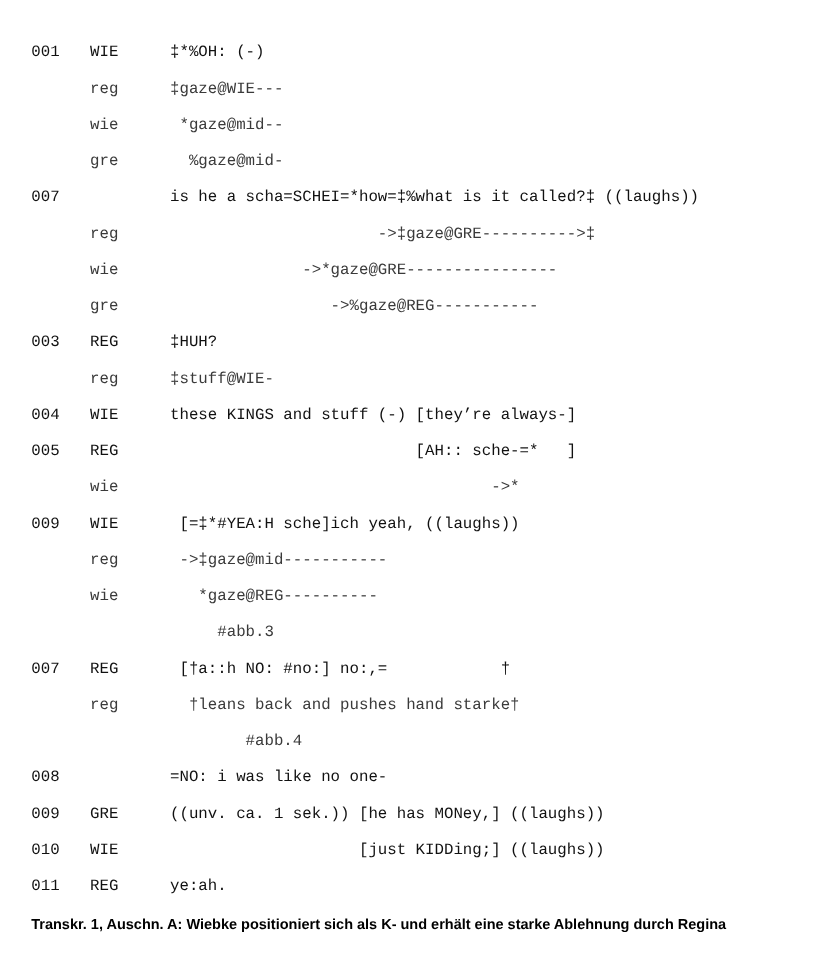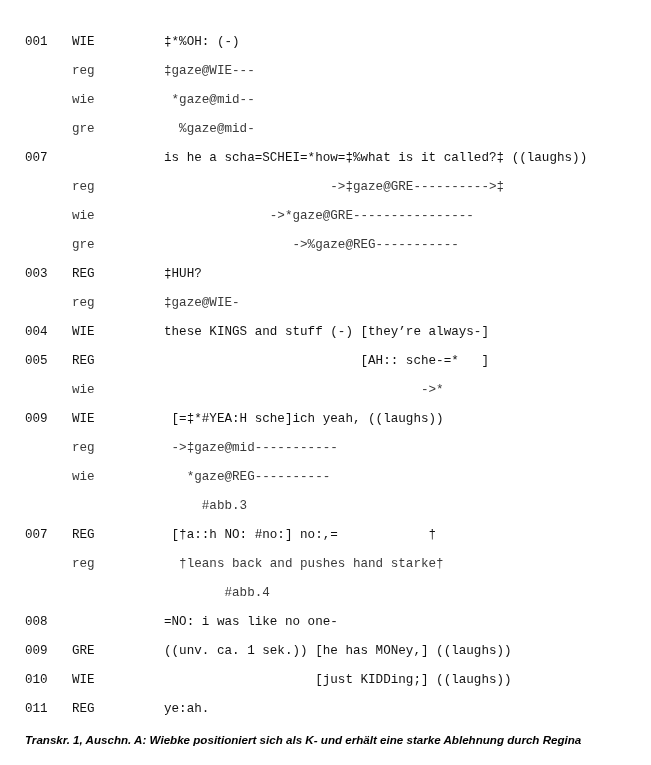--- a/index.html
+++ b/index.html
@@ -41,53 +41,51 @@
   .col-spk {
     width: 64px;
     box-sizing: border-box;
     flex: 0 0 64px;
     color: #111;
   }
   .col-txt {
     flex: 1 1 auto;
     color: #111;
     white-space: pre;
-    margin-left: 28px;
   }
   .annot .col-spk,
   .annot .col-txt {
     color: #3a3a3a;
   }
   .caption {
     position: absolute;
     left: 25px;
     right: 16px;
     top: 732px;
     font-family: "Liberation Sans", sans-serif;
-    font-style: italic;
     font-weight: bold;
     font-size: 11.6px;
     line-height: 15px;
     color: #000;
   }
 </style>
 </head>
 <body>
 
 <div id="transcript">
     <div class="line"><div class="col-num">001</div><div class="col-spk">WIE</div><div class="col-txt">‡*%OH: (-)</div></div>
     <div class="line annot"><div class="col-num"></div><div class="col-spk">reg</div><div class="col-txt">‡gaze@WIE---</div></div>
     <div class="line annot"><div class="col-num"></div><div class="col-spk">wie</div><div class="col-txt"> *gaze@mid--</div></div>
     <div class="line annot"><div class="col-num"></div><div class="col-spk">gre</div><div class="col-txt">  %gaze@mid-</div></div>
     <div class="line"><div class="col-num">007</div><div class="col-spk"></div><div class="col-txt">is he a scha=SCHEI=*how=‡%what is it called?‡ ((laughs))</div></div>
     <div class="line annot"><div class="col-num"></div><div class="col-spk">reg</div><div class="col-txt">                      -&gt;‡gaze@GRE----------&gt;‡</div></div>
     <div class="line annot"><div class="col-num"></div><div class="col-spk">wie</div><div class="col-txt">              -&gt;*gaze@GRE----------------</div></div>
     <div class="line annot"><div class="col-num"></div><div class="col-spk">gre</div><div class="col-txt">                 -&gt;%gaze@REG-----------</div></div>
     <div class="line"><div class="col-num">003</div><div class="col-spk">REG</div><div class="col-txt">‡HUH?</div></div>
-    <div class="line annot"><div class="col-num"></div><div class="col-spk">reg</div><div class="col-txt">‡gaze@WIE-</div></div>
+    <div class="line annot"><div class="col-num"></div><div class="col-spk">reg</div><div class="col-txt">‡stuff@WIE-</div></div>
     <div class="line"><div class="col-num">004</div><div class="col-spk">WIE</div><div class="col-txt">these KINGS and stuff (-) [they’re always-]</div></div>
     <div class="line"><div class="col-num">005</div><div class="col-spk">REG</div><div class="col-txt">                          [AH:: sche-=*   ]</div></div>
     <div class="line annot"><div class="col-num"></div><div class="col-spk">wie</div><div class="col-txt">                                  -&gt;*</div></div>
     <div class="line"><div class="col-num">009</div><div class="col-spk">WIE</div><div class="col-txt"> [=‡*#YEA:H sche]ich yeah, ((laughs))</div></div>
     <div class="line annot"><div class="col-num"></div><div class="col-spk">reg</div><div class="col-txt"> -&gt;‡gaze@mid-----------</div></div>
     <div class="line annot"><div class="col-num"></div><div class="col-spk">wie</div><div class="col-txt">   *gaze@REG----------</div></div>
     <div class="line annot"><div class="col-num"></div><div class="col-spk"></div><div class="col-txt">     #abb.3</div></div>
     <div class="line"><div class="col-num">007</div><div class="col-spk">REG</div><div class="col-txt"> [†a::h NO: #no:] no:,=            †</div></div>
     <div class="line annot"><div class="col-num"></div><div class="col-spk">reg</div><div class="col-txt">  †leans back and pushes hand starke†</div></div>
     <div class="line annot"><div class="col-num"></div><div class="col-spk"></div><div class="col-txt">        #abb.4</div></div>

